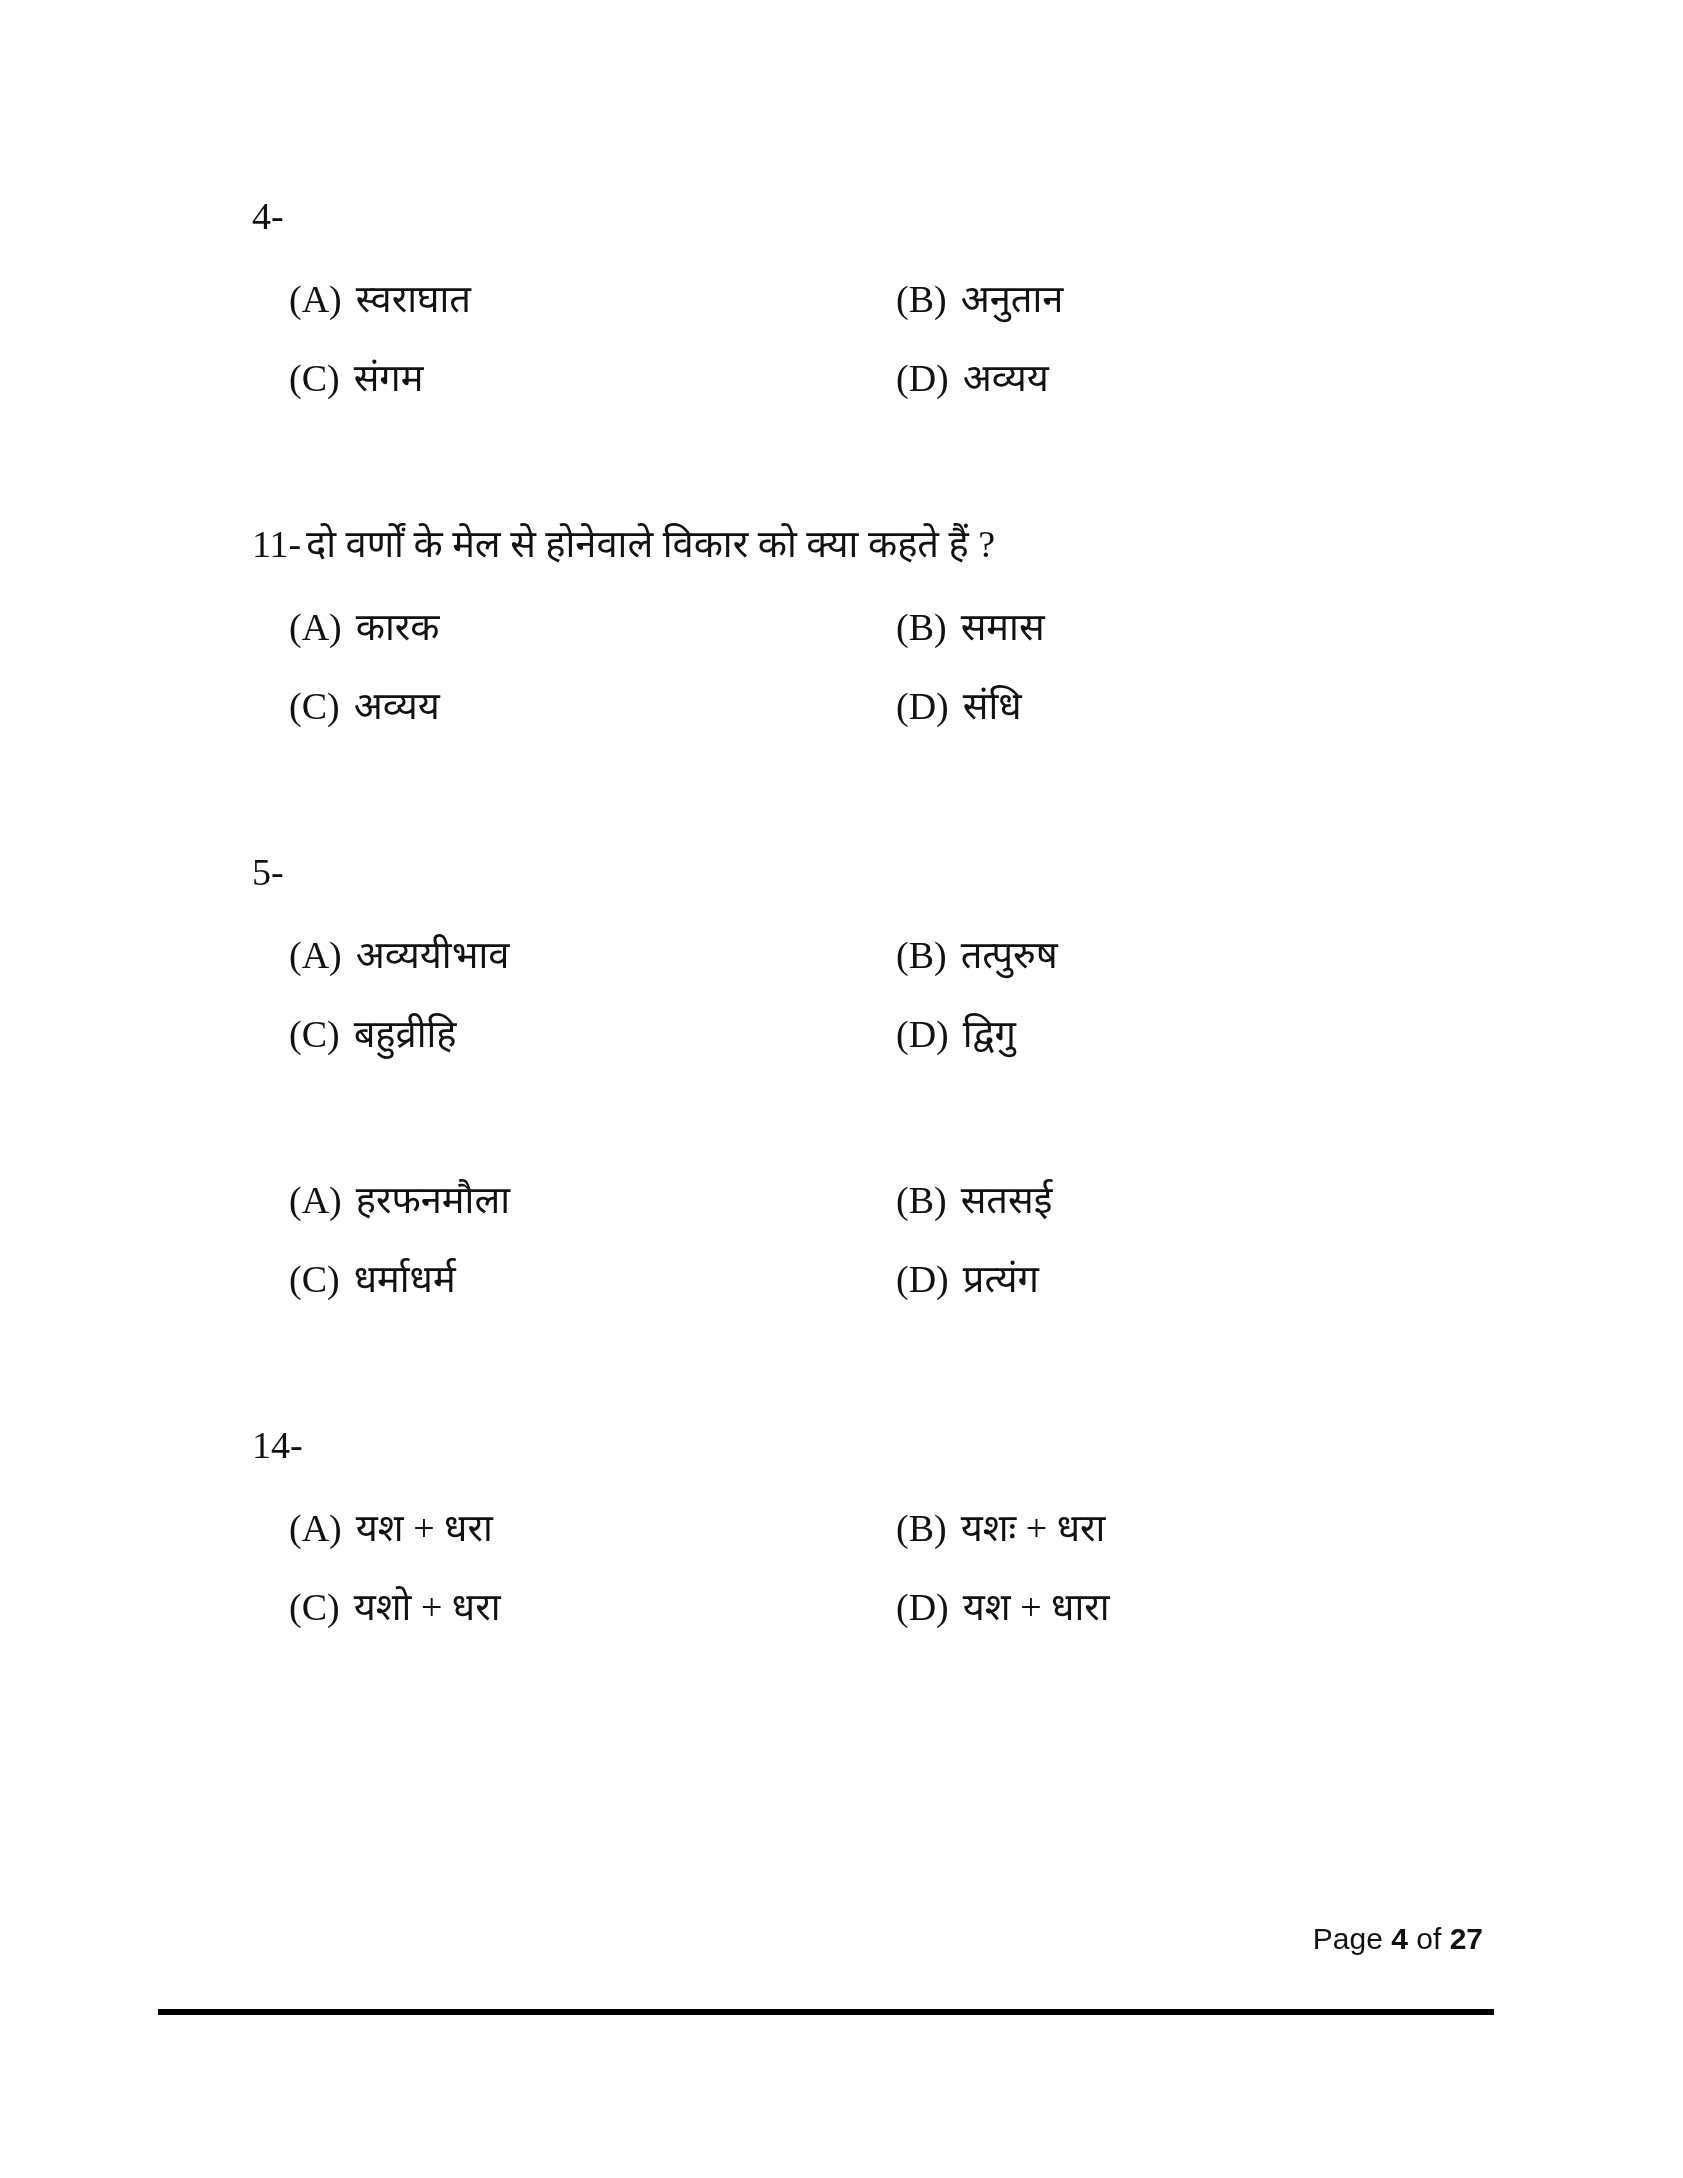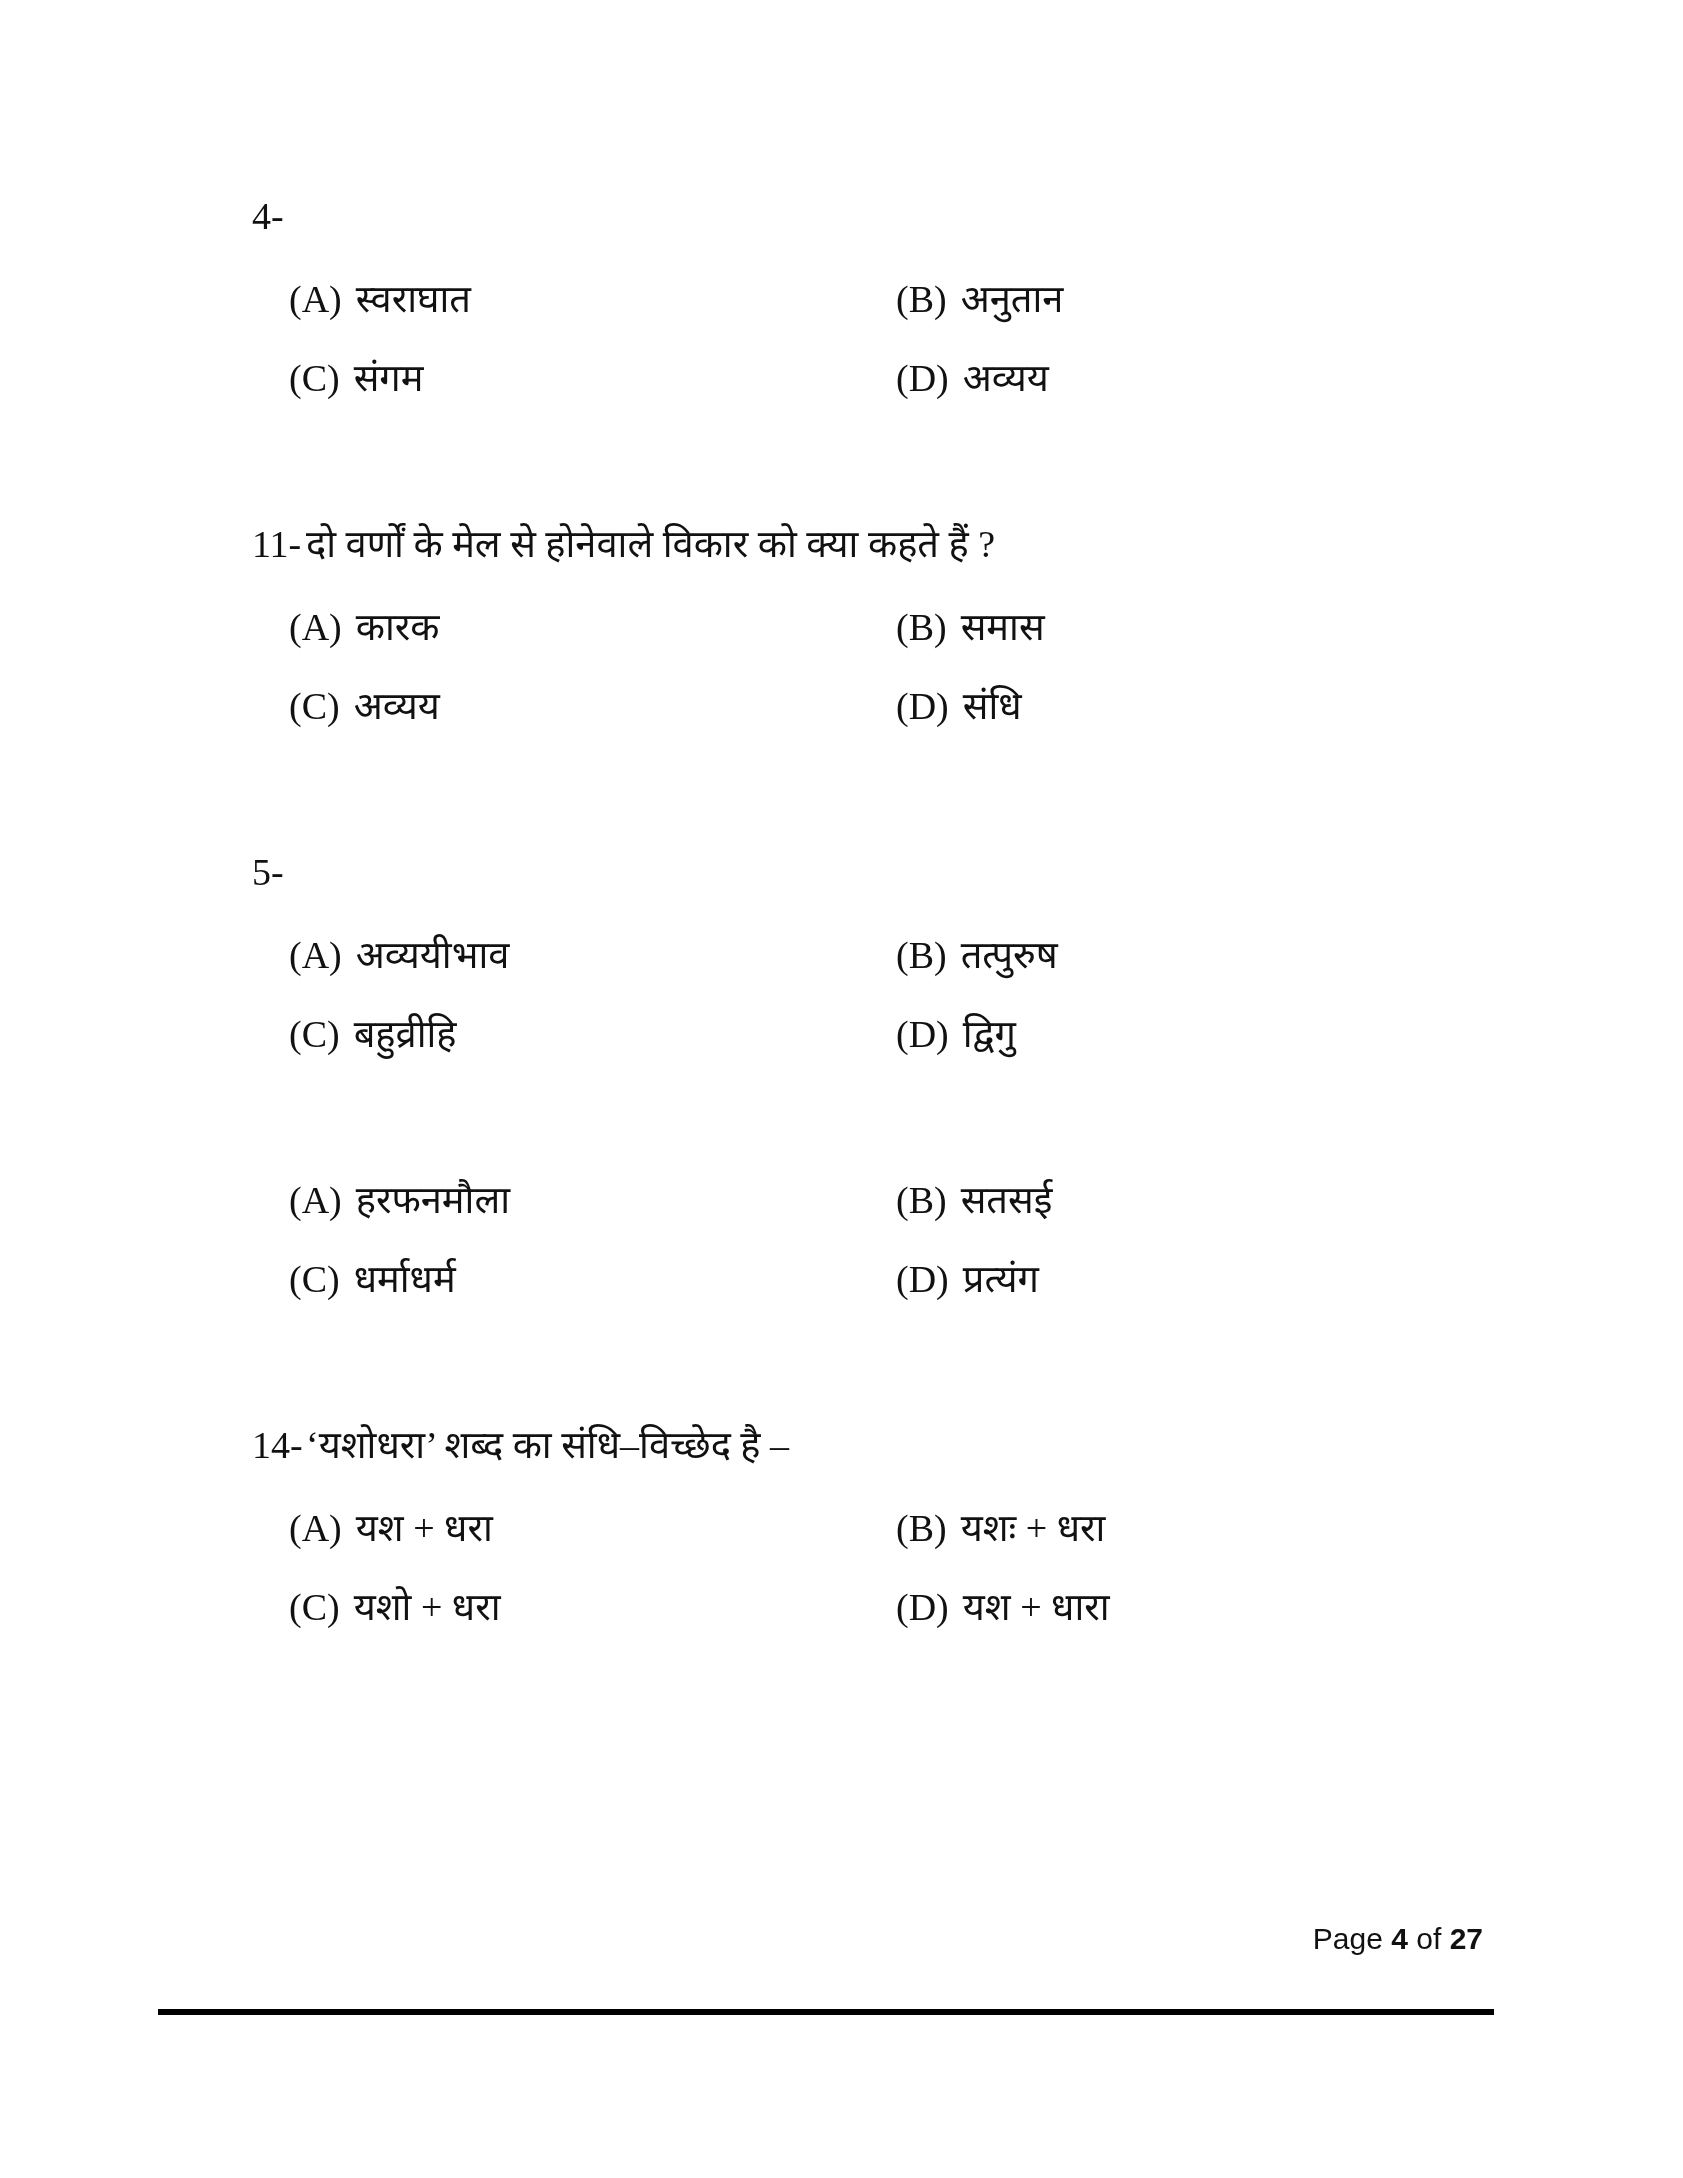--- a/index.html
+++ b/index.html
@@ -164,21 +164,20 @@
         <div class="opt">
           <span class="opt-label">(D)</span>
           <span class="opt-text">प्रत्यंग</span>
         </div>
       </div>
     </section>
 
     <section class="question">
       <div class="q-line">
         <span class="q-num">14-</span>
-        <div class="q-text">‘यशोधरा’ शब्द का संधि–विच्छेद है –</div>
       </div>
       <div class="options">
         <div class="opt">
           <span class="opt-label">(A)</span>
           <span class="opt-text">यश + धरा</span>
         </div>
         <div class="opt">
           <span class="opt-label">(B)</span>
           <span class="opt-text">यशः + धरा</span>
         </div>

